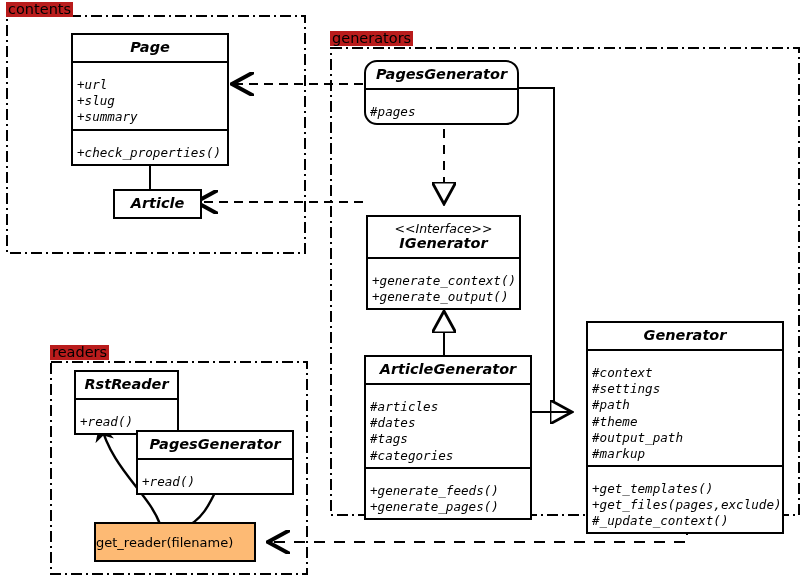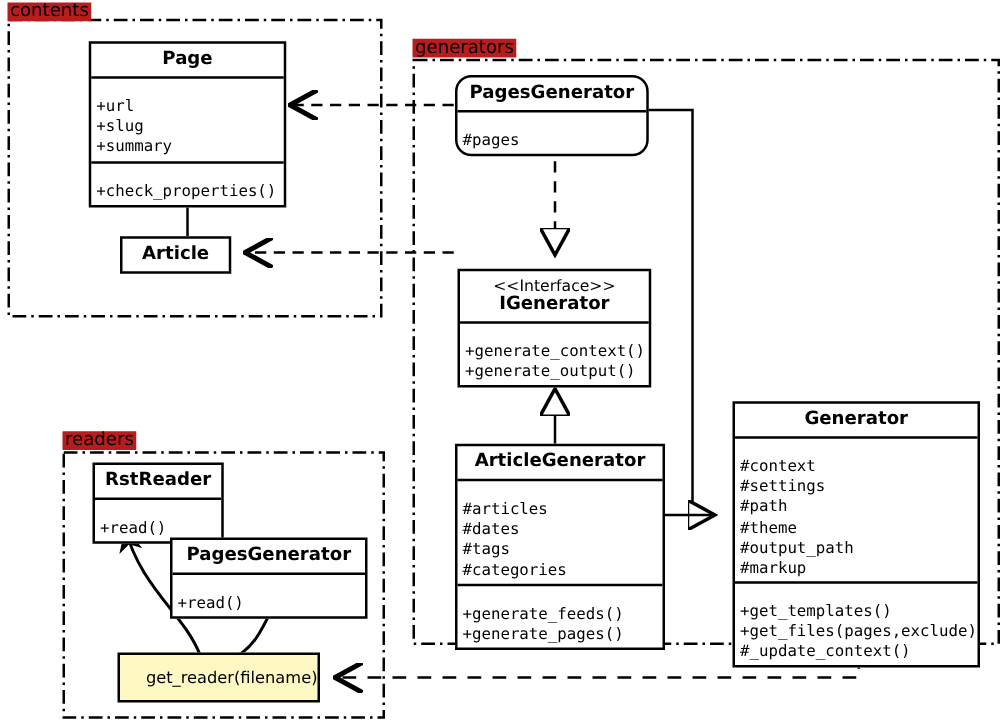--- a/index.html
+++ b/index.html
@@ -33,20 +33,21 @@
     white-space: nowrap;
     line-height: 1;
   }
 
   
   .uml {
     position: absolute;
     box-sizing: border-box;
     border: 2px solid #000;
     background: #ffffff;
+    font-style: italic;
   }
   .uml .name {
     font-family: "DejaVu Sans", sans-serif;
     font-weight: bold;
     font-size: 14.5px;
     text-align: center;
     padding: 5px 6px 6px 6px;
     line-height: 1.05;
     color: #000;
     white-space: nowrap;
@@ -68,24 +69,24 @@
     font-size: 12.6px;
     line-height: 1.28;
     color: #000;
     white-space: nowrap;
     padding-left: 1px;
   }
   .plainbox {
     position: absolute;
     box-sizing: border-box;
     border: 2px solid #000;
-    background: #fef9c3;
+    background: #fdba74;
     display: flex;
     align-items: center;
-    justify-content: flex-end;
+    justify-content: flex-start;
   }
   .plainbox .fn {
     font-family: "DejaVu Sans", sans-serif;
     font-size: 13px;
     color: #000;
     white-space: nowrap;
   }
 </style>
 </head>
 <body>
@@ -154,21 +155,21 @@
     <div class="sec">
       <div class="row">+url</div>
       <div class="row">+slug</div>
       <div class="row">+summary</div>
     </div>
     <div class="sec">
       <div class="row">+check_properties()</div>
     </div>
   </div>
 
-  <div class="uml" style="left:96px; top:189px; width:89px;">
+  <div class="uml" style="left:113px; top:189px; width:89px;">
     <div class="name">Article</div>
   </div>
 
   <div class="uml" style="left:364px; top:60px; width:155px;border-radius:13px;">
     <div class="name">PagesGenerator</div>
     <div class="sec">
       <div class="row">#pages</div>
     </div>
   </div>
 

